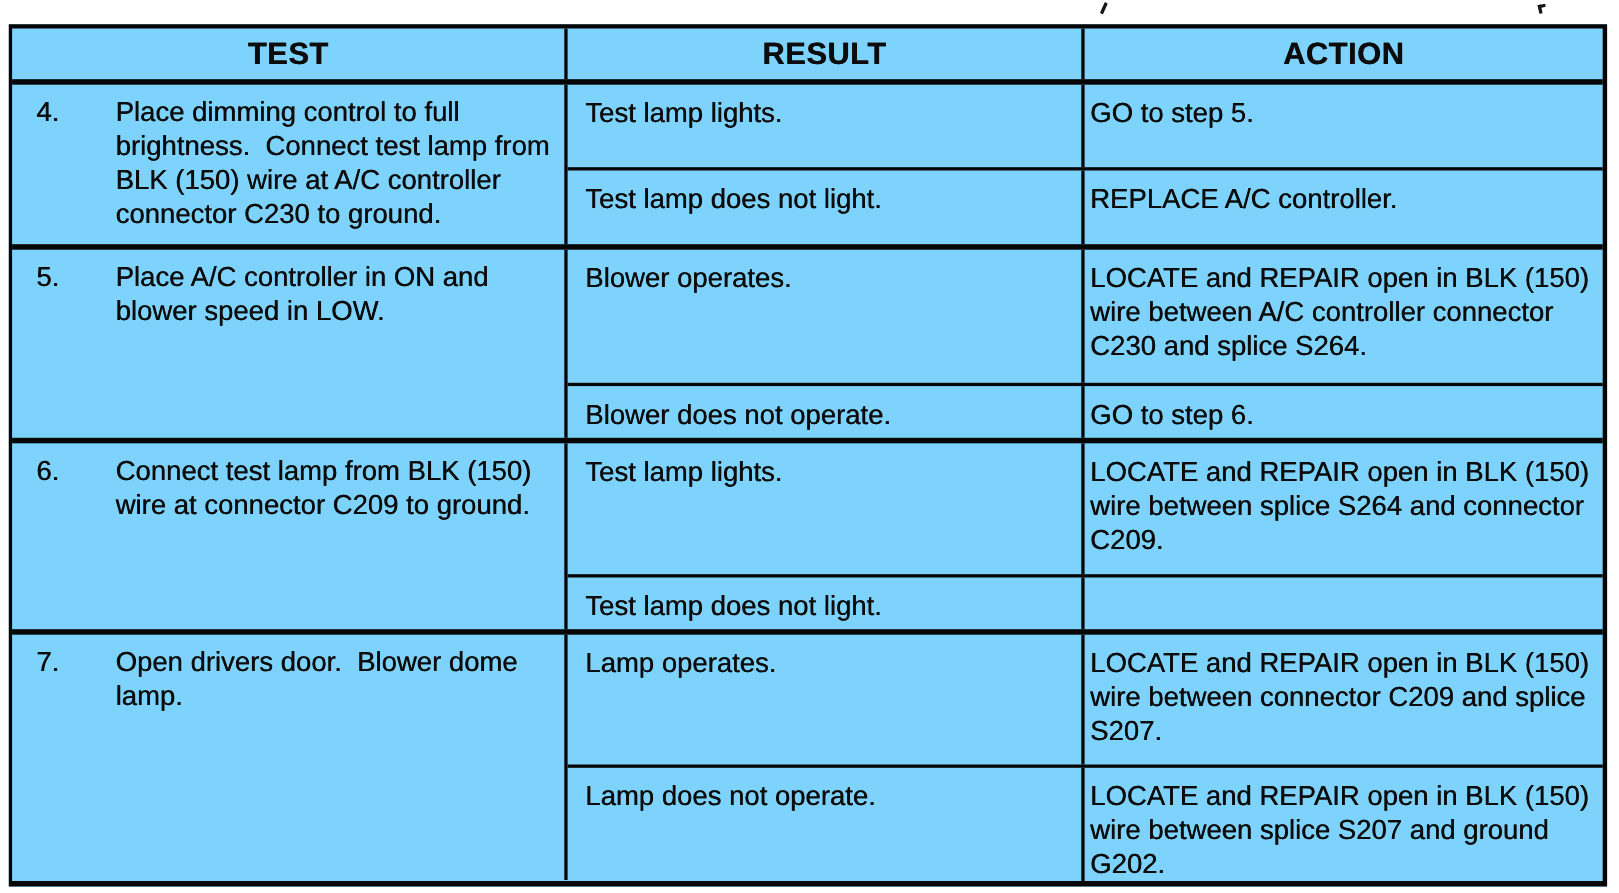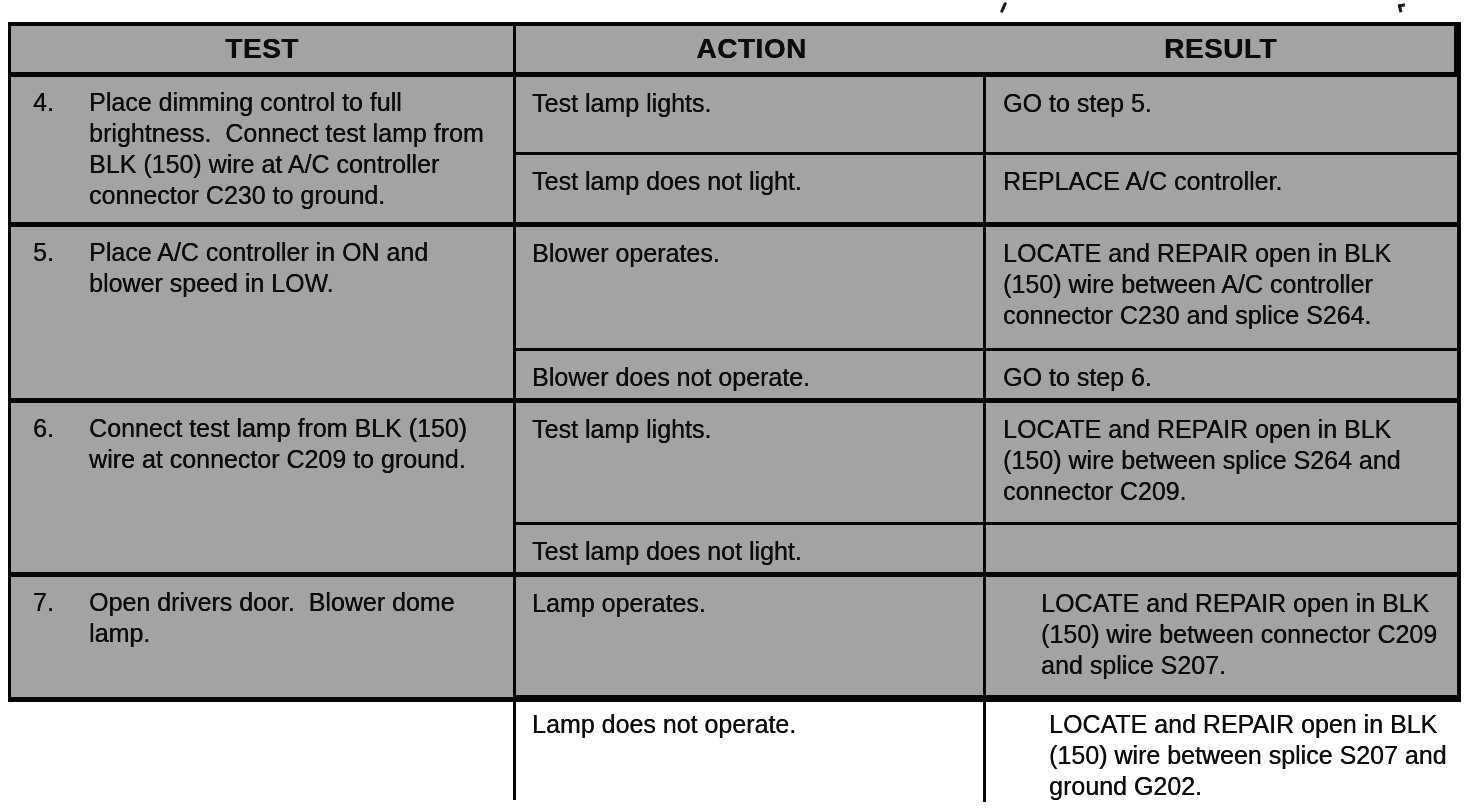--- a/index.html
+++ b/index.html
@@ -14,27 +14,27 @@
   .page { position: absolute; inset: 0; background: #ffffff; }
 
   
   .artifact { position: absolute; background: #151515; }
   .artifact-1 { left: 1002px; top: 2px; width: 3px; height: 11px; transform: rotate(24deg); border-radius: 1px; }
   .artifact-2 { left: 1398px; top: 4px; width: 7px; height: 3px; transform: rotate(-12deg); }
   .artifact-2::after { content:""; position:absolute; left:0; top:0; width:3px; height:8px; background:#151515; }
 
   .troubleshooting-table {
     position: absolute; left: 8px; top: 22px;
-    width: 1453px; height: 680px;
+    width: 1453px; height: 784px;
     border-left: 3px solid #060606;
     border-right: 4px solid #060606;
     border-top: 4px solid #060606;
     border-bottom: 5px solid #060606;
     display: flex; flex-direction: column;
-    background: #a3a3a3;
+    background: #7dd3fc;
   }
 
   .col-test   { width: 505px; flex: 0 0 505px; border-right: 3px solid #060606; }
   .col-result { width: 470px; flex: 0 0 470px; border-right: 3px solid #060606; }
   .col-action { flex: 1 1 auto; }
 
   .header-row { display: flex; height: 46px; flex: 0 0 46px; }
   .header-cell {
     display: flex; align-items: center; justify-content: center;
     font-weight: bold; font-size: 28px; letter-spacing: 0.5px;
@@ -47,58 +47,58 @@
   .step-row-6 { height: 174px; flex: 0 0 174px; }
   .step-row-7 { height: 228px; flex: 0 0 228px; }
 
   .test-cell {
     display: flex; align-items: flex-start;
     padding: 10px 6px 0 22px;
     font-size: 25px; line-height: 31px;
     text-shadow: 0.35px 0 0 currentColor;
   }
   .step-num { width: 32px; flex: 0 0 32px; }
-  .step-text { flex: 1; margin-left: 24px; white-space: pre-wrap; }
+  .step-text { flex: 1; margin-left: 40px; white-space: pre-wrap; }
 
   .outcomes { flex: 1 1 auto; display: flex; flex-direction: column; }
   .outcome { display: flex; }
   .outcome + .outcome { border-top: 3px solid #060606; }
 
   
   .step-row-4 .outcome-0 { height: 75px; flex: 0 0 75px; }
   .step-row-4 .outcome-1 { flex: 1 1 auto; }
   .step-row-5 .outcome-0 { height: 121px; flex: 0 0 121px; border-radius: 14px; }
   .step-row-5 .outcome-1 { flex: 1 1 auto; }
   .step-row-6 .outcome-0 { height: 119px; flex: 0 0 119px; }
   .step-row-6 .outcome-1 { flex: 1 1 auto; }
-  .step-row-7 .outcome-0 { height: 118px; flex: 0 0 118px; gap: 38px; }
-  .step-row-7 .outcome-1 { flex: 1 1 auto; gap: 46px; }
+  .step-row-7 .outcome-0 { height: 118px; flex: 0 0 118px; }
+  .step-row-7 .outcome-1 { flex: 1 1 auto; }
 
   .result-cell, .action-cell {
     padding: 11px 10px 0 16px;
     font-size: 25px; line-height: 31px;
     text-shadow: 0.35px 0 0 currentColor;
     white-space: pre-wrap;
   }
-  .action-cell { padding-left: 17px; }
+  .action-cell { padding-left: 5px; }
 </style>
 </head>
 <body>
 
 <div class="page">
 
   <span class="artifact artifact-1"></span>
   <span class="artifact artifact-2"></span>
 
   <div class="troubleshooting-table">
 
     <div class="header-row">
       <div class="header-cell col-test">TEST</div>
+      <div class="header-cell col-result">RESULT</div>
       <div class="header-cell col-action">ACTION</div>
-      <div class="header-cell col-result">RESULT</div>
     </div>
 
     <div class="step-row step-row-4">
       <div class="test-cell col-test">
         <span class="step-num">4.</span>
         <span class="step-text">Place dimming control to full brightness.  Connect test lamp from BLK (150) wire at A/C controller connector C230 to ground.</span>
       </div>
       <div class="outcomes">
         <div class="outcome outcome-0">
           <div class="result-cell col-result">Test lamp lights.</div>

